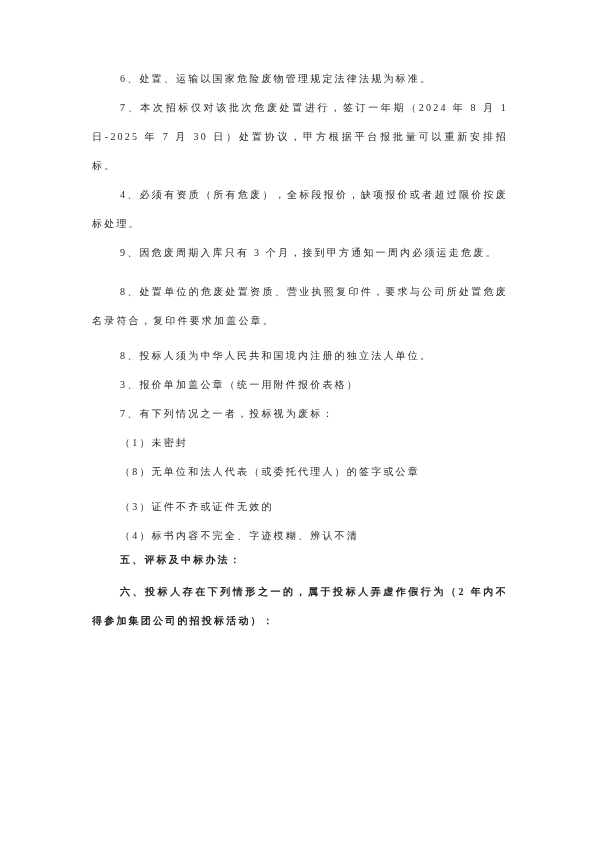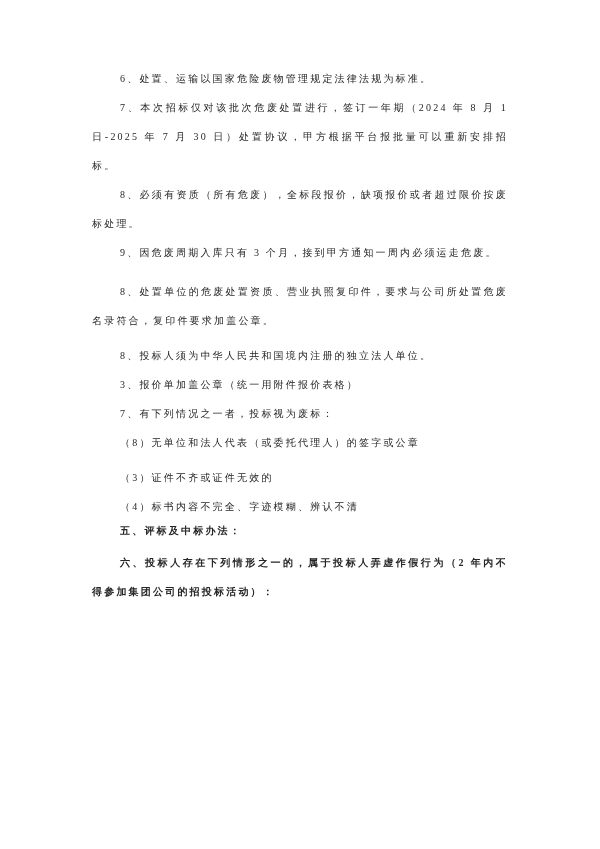--- a/index.html
+++ b/index.html
@@ -40,25 +40,26 @@
   .sp3  { margin-top: 3px !important; }
   .spn5 { margin-top: -5px !important; }
 </style>
 </head>
 <body>
 
 <div class="page">
   <div class="content">
     <p>6、处置、运输以国家危险废物管理规定法律法规为标准。</p>
     <p>7、本次招标仅对该批次危废处置进行，签订一年期（2024 年 8 月 1 日-2025 年 7 月 30 日）处置协议，甲方根据平台报批量可以重新安排招标。</p>
-    <p>8、必须有资质（所有危废），全标段报价，缺项报价或者超过限价按废标处理。</p>
+    <p>4、必须有资质（所有危废），全标段报价，缺项报价或者超过限价按废标处理。</p>
     <p>9、因危废周期入库只有 3 个月，接到甲方通知一周内必须运走危废。</p>
     <p class="sp10">8、处置单位的危废处置资质、营业执照复印件，要求与公司所处置危废名录符合，复印件要求加盖公章。</p>
     <p class="sp6">8、投标人须为中华人民共和国境内注册的独立法人单位。</p>
     <p>3、报价单加盖公章（统一用附件报价表格）</p>
     <p>7、有下列情况之一者，投标视为废标：</p>
+    <p>（1）未密封</p>
     <p>（8）无单位和法人代表（或委托代理人）的签字或公章</p>
     <p class="sp6">（3）证件不齐或证件无效的</p>
     <p>（4）标书内容不完全、字迹模糊、辨认不清</p>
     <p class="h spn5">五、评标及中标办法：</p>
     <p class="h sp3">六、投标人存在下列情形之一的，属于投标人弄虚作假行为（2 年内不得参加集团公司的招投标活动）：</p>
   </div>
 </div>
 
 </body></html>

